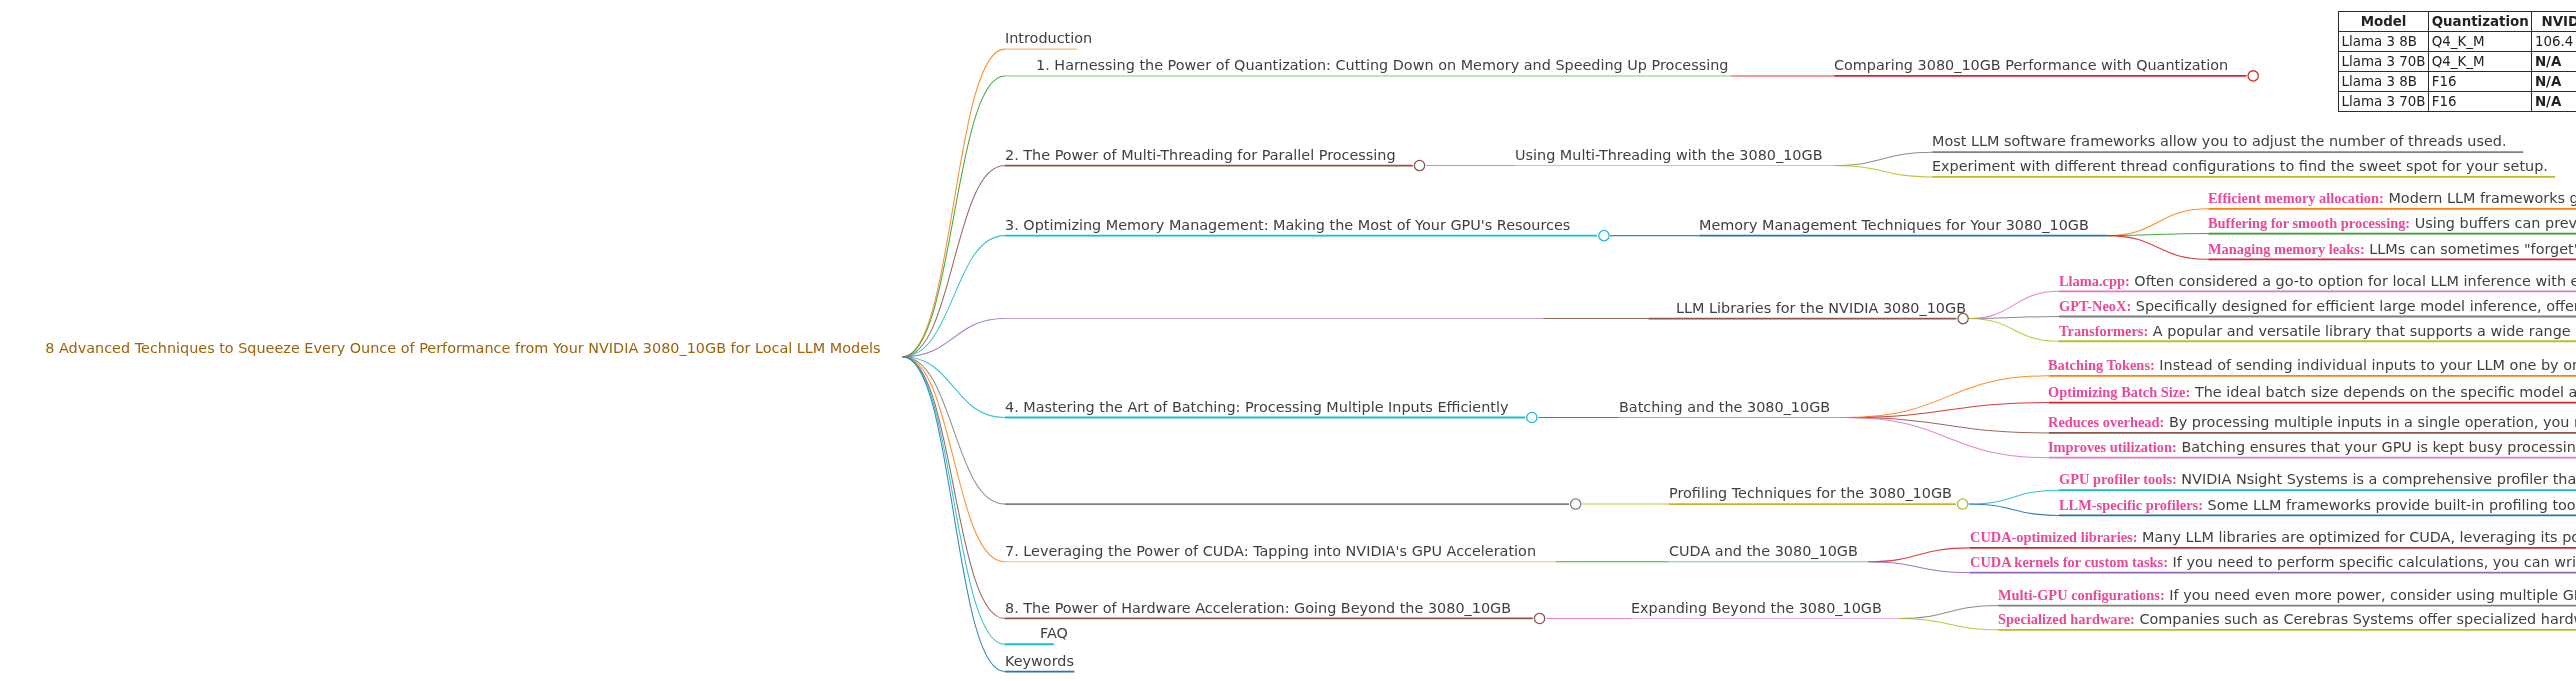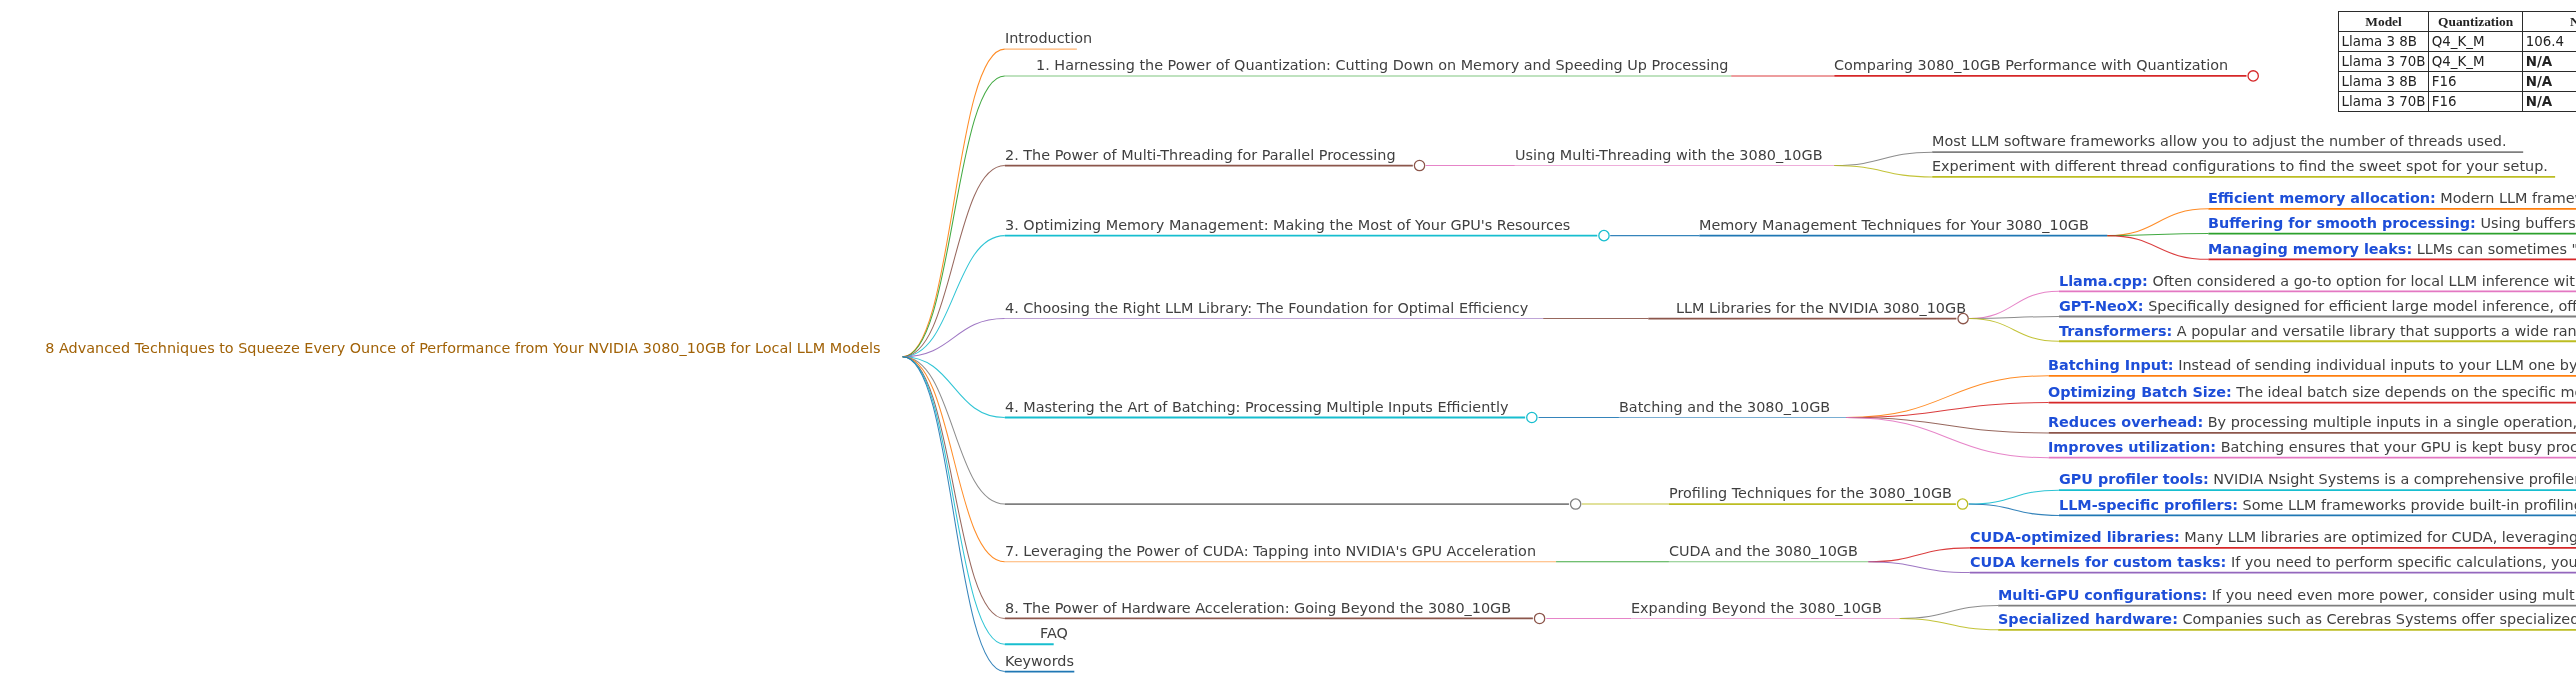--- a/index.html
+++ b/index.html
@@ -2,37 +2,37 @@
 <html style="font-size:8.2px"><head>
 <meta charset="utf-8">
 <style>
   html,body{margin:0;padding:0;background:#ffffff;}
   body{width:3784px;height:682px;position:relative;overflow:hidden;
        font-family:"DejaVu Sans",sans-serif;}
   #map{position:absolute;left:0;top:0;width:3784px;height:682px;}
   svg#links{position:absolute;left:0;top:0;z-index:1;}
   .node{position:absolute;z-index:2;font-size:14.4px;line-height:15.5px;
         color:#3f3f3f;white-space:nowrap;}
-  .node b{color:#1d4ed8;font-weight:bold;}
+  .node b{color:#ec4899;font-weight:bold;font-family:Liberation Serif, serif;}
   .root-node{font-size:14.4px;color:#a16207;margin-left:36px;}
   
   .blue  {stroke:#1f77b4;} .orange{stroke:#ff7f0e;} .green {stroke:#2ca02c;}
   .red   {stroke:#d62728;} .purple{stroke:#9467bd;} .brown {stroke:#8c564b;}
   .pink  {stroke:#e377c2;} .gray  {stroke:#7f7f7f;} .olive {stroke:#bcbd22;}
   .cyan  {stroke:#17becf;}
   .ul{stroke-width:3.5;fill:none;}
   .ul.thin{stroke-width:2;opacity:.6;}
   .lk{stroke-width:2;fill:none;opacity:.9;}
   .knob{fill:#ffffff;stroke-width:2.5;}
   
   #perf-table{position:absolute;left:2338px;top:11.3px;z-index:3;
               border-collapse:collapse;table-layout:fixed;font-size:13.4px;color:#222;}
   #perf-table th,#perf-table td{border:1px solid #2b2b2b;height:19px;
               padding:0 2.6px;overflow:hidden;white-space:nowrap;}
-  #perf-table th{font-weight:bold;text-align:center;font-family:Liberation Serif, serif;}
+  #perf-table th{font-weight:bold;text-align:center;}
   #perf-table td{text-align:left;}
   #perf-table td.na{font-weight:bold;}
   .c0{width:90px;} .c1{width:94px;} .c2{width:378px;}
 </style>
 </head>
 <body>
 
 <div id="map">
 
 <svg id="links" width="3784" height="682" viewBox="0 0 7344 1323">
@@ -144,29 +144,28 @@
 <div class="node" style="left:1515px;top:148px;"><span>Using Multi-Threading with the 3080_10GB</span></div>
 <div class="node" style="left:1932px;top:159px;"><b></b><span>Experiment with different thread configurations to find the sweet spot for your setup.</span></div>
 <div class="node" style="left:1932px;top:134px;"><b></b><span>Most LLM software frameworks allow you to adjust the number of threads used.</span></div>
 
 <div class="node" style="left:1005px;top:218px;"><span>3. Optimizing Memory Management: Making the Most of Your GPU's Resources</span></div>
 <div class="node" style="left:1699px;top:218px;"><span>Memory Management Techniques for Your 3080_10GB</span></div>
 <div class="node" style="left:2208px;top:191px;"><b>Efficient memory allocation:</b><span> Modern LLM frameworks generally allocate memory efficiently, but you can fine-tune these settings for optimal performance.</span></div>
 <div class="node" style="left:2208px;top:216px;"><b>Buffering for smooth processing:</b><span> Using buffers can prevent bottlenecks by temporarily storing data, ensuring faster processing when needed.</span></div>
 <div class="node" style="left:2208px;top:242px;"><b>Managing memory leaks:</b><span> LLMs can sometimes "forget" to release memory after they're done using it. Regularly check for leaks and ensure that memory is being used effectively.</span></div>
 
-<div class="node" style="left:1005px;top:301px;"><span>4. Choosing the Right LLM Library: The Foundation for Optimal Efficiency</span></div>
 <div class="node" style="left:1676px;top:301px;"><span>LLM Libraries for the NVIDIA 3080_10GB</span></div>
 <div class="node" style="left:2059px;top:274px;"><b>Llama.cpp:</b><span> Often considered a go-to option for local LLM inference with excellent performance, particularly on NVIDIA GPUs.</span></div>
 <div class="node" style="left:2059px;top:299px;"><b>GPT-NeoX:</b><span> Specifically designed for efficient large model inference, offering a robust framework for handling large models.</span></div>
 <div class="node" style="left:2059px;top:324px;"><b>Transformers:</b><span> A popular and versatile library that supports a wide range of models and features, including model quantization and efficient execution on NVIDIA GPUs.</span></div>
 
 <div class="node" style="left:1005px;top:400px;"><span>4. Mastering the Art of Batching: Processing Multiple Inputs Efficiently</span></div>
 <div class="node" style="left:1619px;top:400px;"><span>Batching and the 3080_10GB</span></div>
-<div class="node" style="left:2048px;top:358px;"><b>Batching Input:</b><span> Instead of sending individual inputs to your LLM one by one, group them into batches for faster processing.</span></div>
+<div class="node" style="left:2048px;top:358px;"><b>Batching Tokens:</b><span> Instead of sending individual inputs to your LLM one by one, group them into batches for faster processing.</span></div>
 <div class="node" style="left:2048px;top:385px;"><b>Optimizing Batch Size:</b><span> The ideal batch size depends on the specific model and hardware. Experiment to find the optimal balance between batch size and performance.</span></div>
 <div class="node" style="left:2048px;top:415px;"><b>Reduces overhead:</b><span> By processing multiple inputs in a single operation, you reduce the overhead associated with processing individual inputs, leading to better performance.</span></div>
 <div class="node" style="left:2048px;top:440px;"><b>Improves utilization:</b><span> Batching ensures that your GPU is kept busy processing multiple inputs simultaneously, maximizing its utilization.</span></div>
 
 <div class="node" style="left:1669px;top:486px;"><span>Profiling Techniques for the 3080_10GB</span></div>
 <div class="node" style="left:2059px;top:472px;"><b>GPU profiler tools:</b><span> NVIDIA Nsight Systems is a comprehensive profiler that allows you to analyze the performance of your application on your GPU.</span></div>
 <div class="node" style="left:2059px;top:498px;"><b>LLM-specific profilers:</b><span> Some LLM frameworks provide built-in profiling tools that allow you to pinpoint bottlenecks specific to LLM processing.</span></div>
 
 <div class="node" style="left:1005px;top:544px;"><span>7. Leveraging the Power of CUDA: Tapping into NVIDIA's GPU Acceleration</span></div>
 <div class="node" style="left:1669px;top:544px;"><span>CUDA and the 3080_10GB</span></div>

